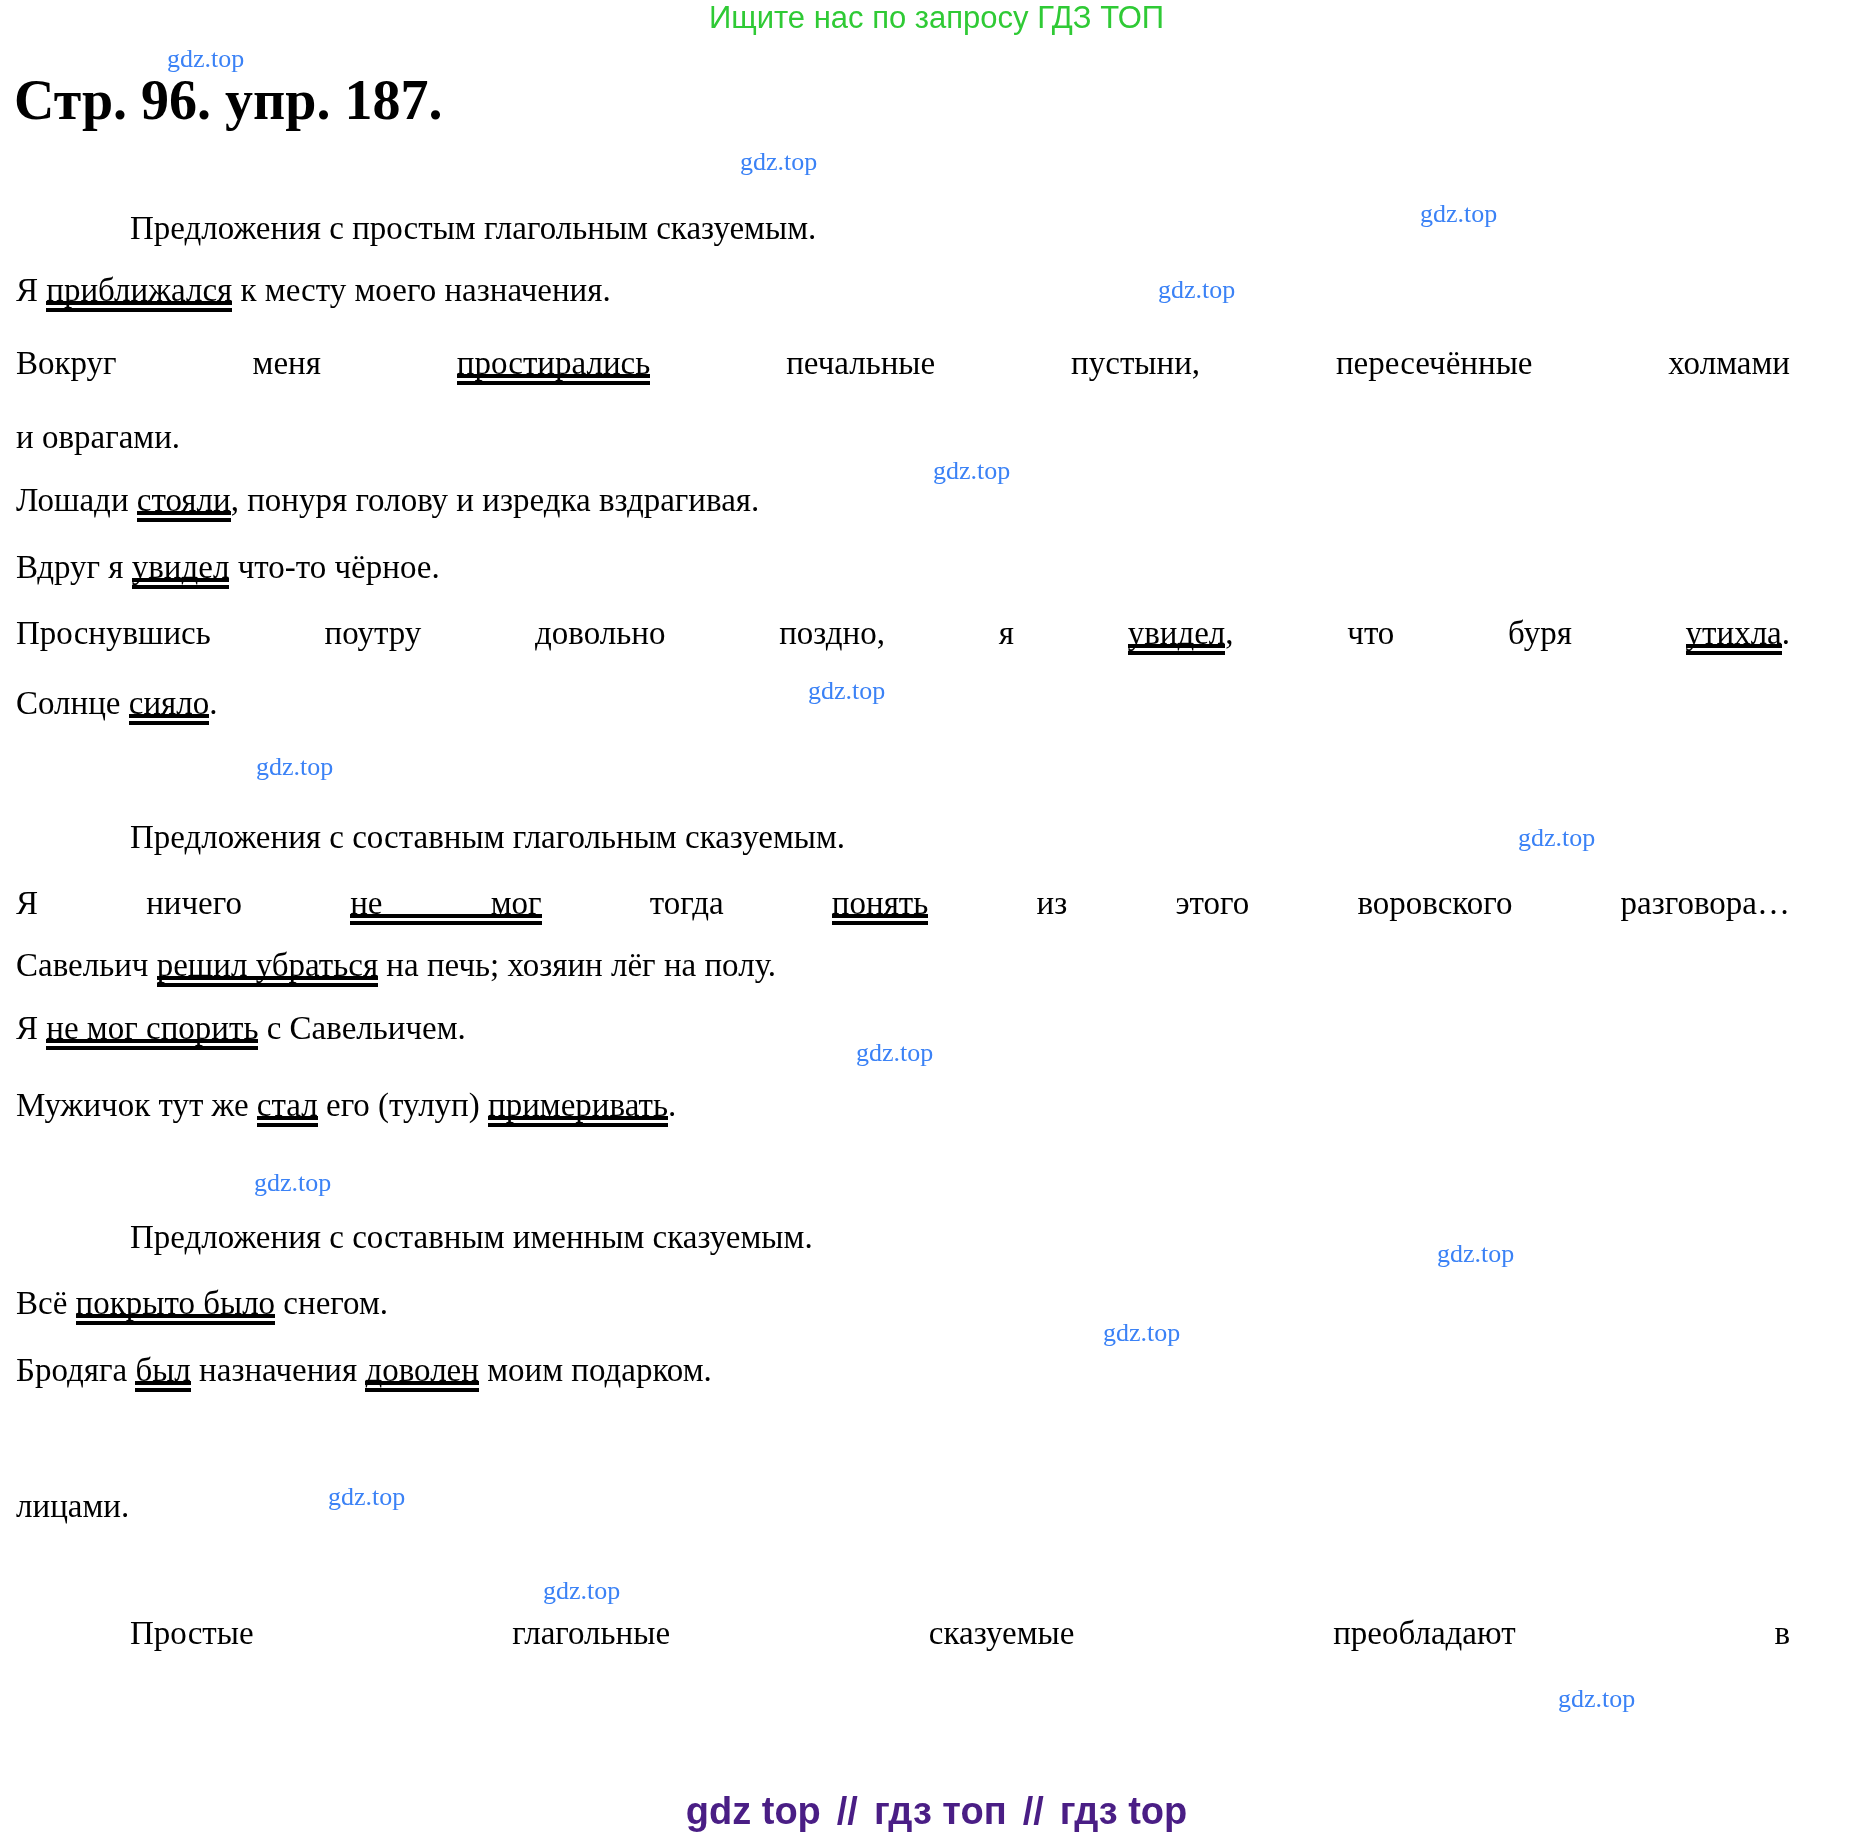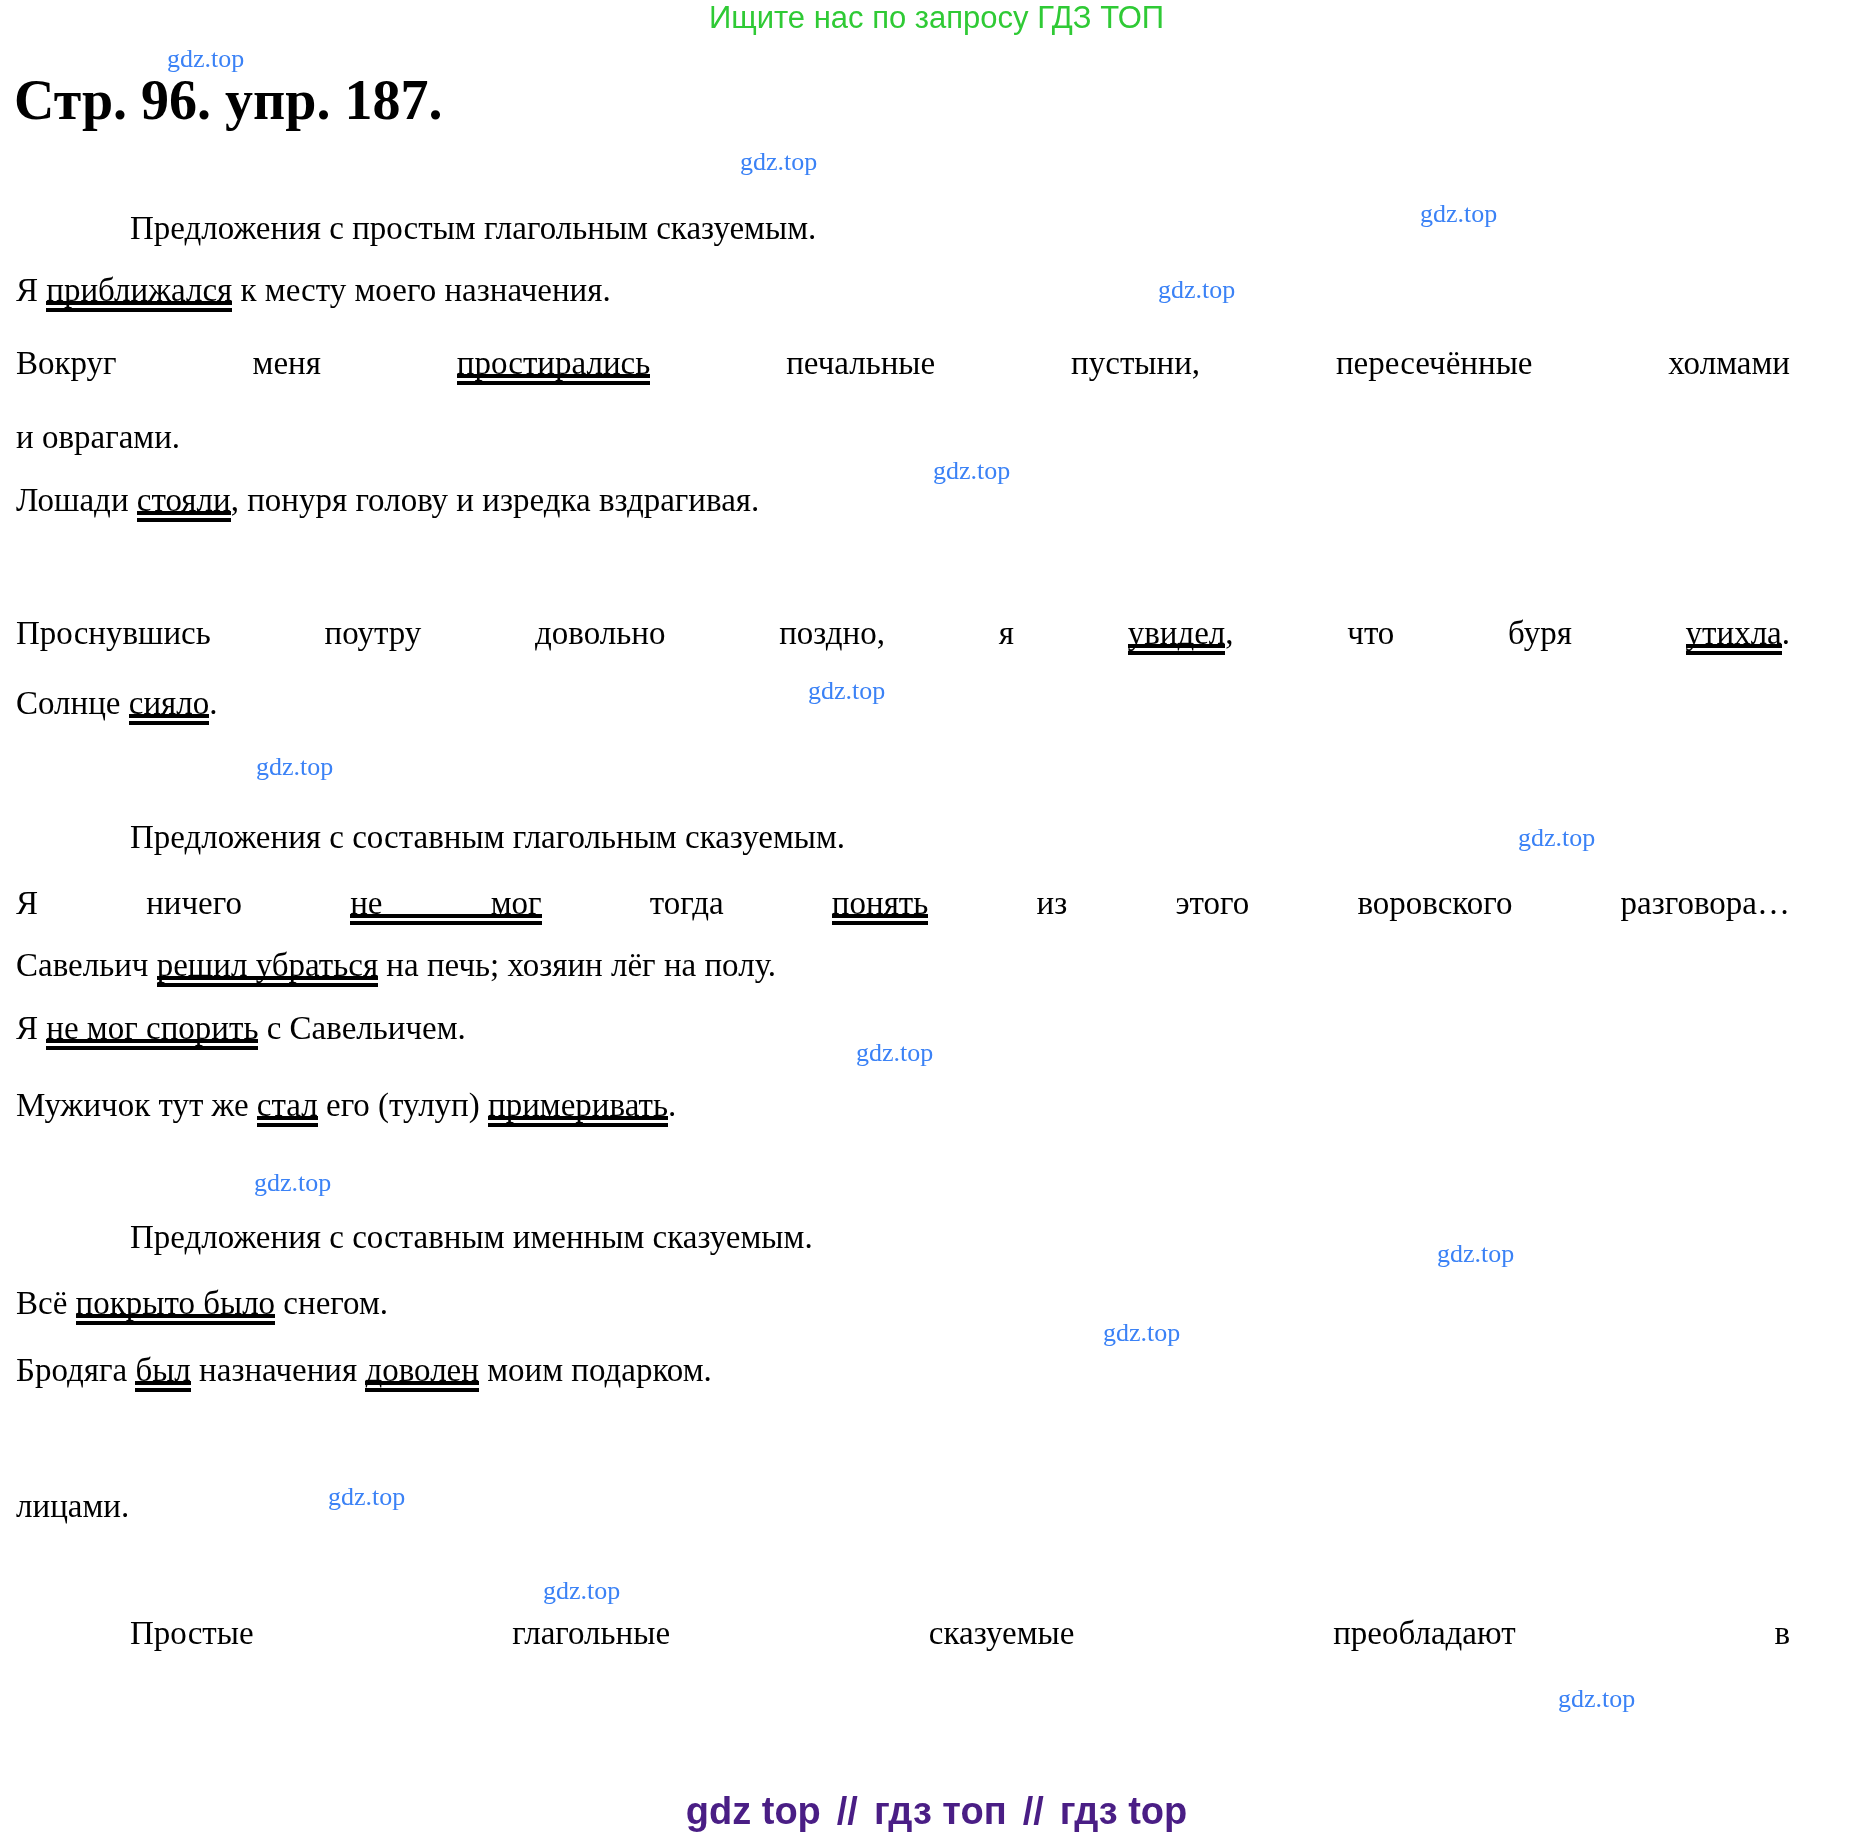--- a/index.html
+++ b/index.html
@@ -54,20 +54,21 @@
   <span class="wm" style="left:543px;top:1578px">gdz.top</span>
   <span class="wm" style="left:1558px;top:1686px">gdz.top</span>
 
   <div class="doc-title">Стр. 96. упр. 187.</div>
 
   <div class="ln indent" style="top:212px">Предложения с простым глагольным сказуемым.</div>
   <div class="ln" style="top:274px"><span>Я </span><span class="pred">приближался</span><span> к месту моего назначения.</span></div>
   <div class="ln just" style="top:347px"><span>Вокруг меня </span><span class="pred">простирались</span><span> печальные пустыни, пересечённые холмами</span></div>
   <div class="ln" style="top:421px"><span>и оврагами.</span></div>
   <div class="ln" style="top:484px"><span>Лошади </span><span class="pred">стояли</span><span>, понуря голову и изредка вздрагивая.</span></div>
+  <div class="ln" style="top:551px"><span>Вдруг я </span><span class="pred">увидел</span><span> что-то чёрное.</span></div>
   <div class="ln just" style="top:617px"><span>Проснувшись поутру довольно поздно, я </span><span class="pred">увидел</span><span>, что буря </span><span class="pred">утихла</span><span>.</span></div>
   <div class="ln" style="top:687px"><span>Солнце </span><span class="pred">сияло</span><span>.</span></div>
 
   <div class="ln indent" style="top:821px">Предложения с составным глагольным сказуемым.</div>
   <div class="ln just" style="top:887px"><span>Я ничего </span><span class="pred">не мог</span><span> тогда </span><span class="pred">понять</span><span> из этого воровского разговора…</span></div>
   <div class="ln" style="top:949px"><span>Савельич </span><span class="pred">решил убраться</span><span> на печь; хозяин лёг на полу.</span></div>
   <div class="ln" style="top:1012px"><span>Я </span><span class="pred">не мог спорить</span><span> с Савельичем.</span></div>
   <div class="ln" style="top:1089px"><span>Мужичок тут же </span><span class="pred">стал</span><span> его (тулуп) </span><span class="pred">примеривать</span><span>.</span></div>
 
   <div class="ln indent" style="top:1221px">Предложения с составным именным сказуемым.</div>

